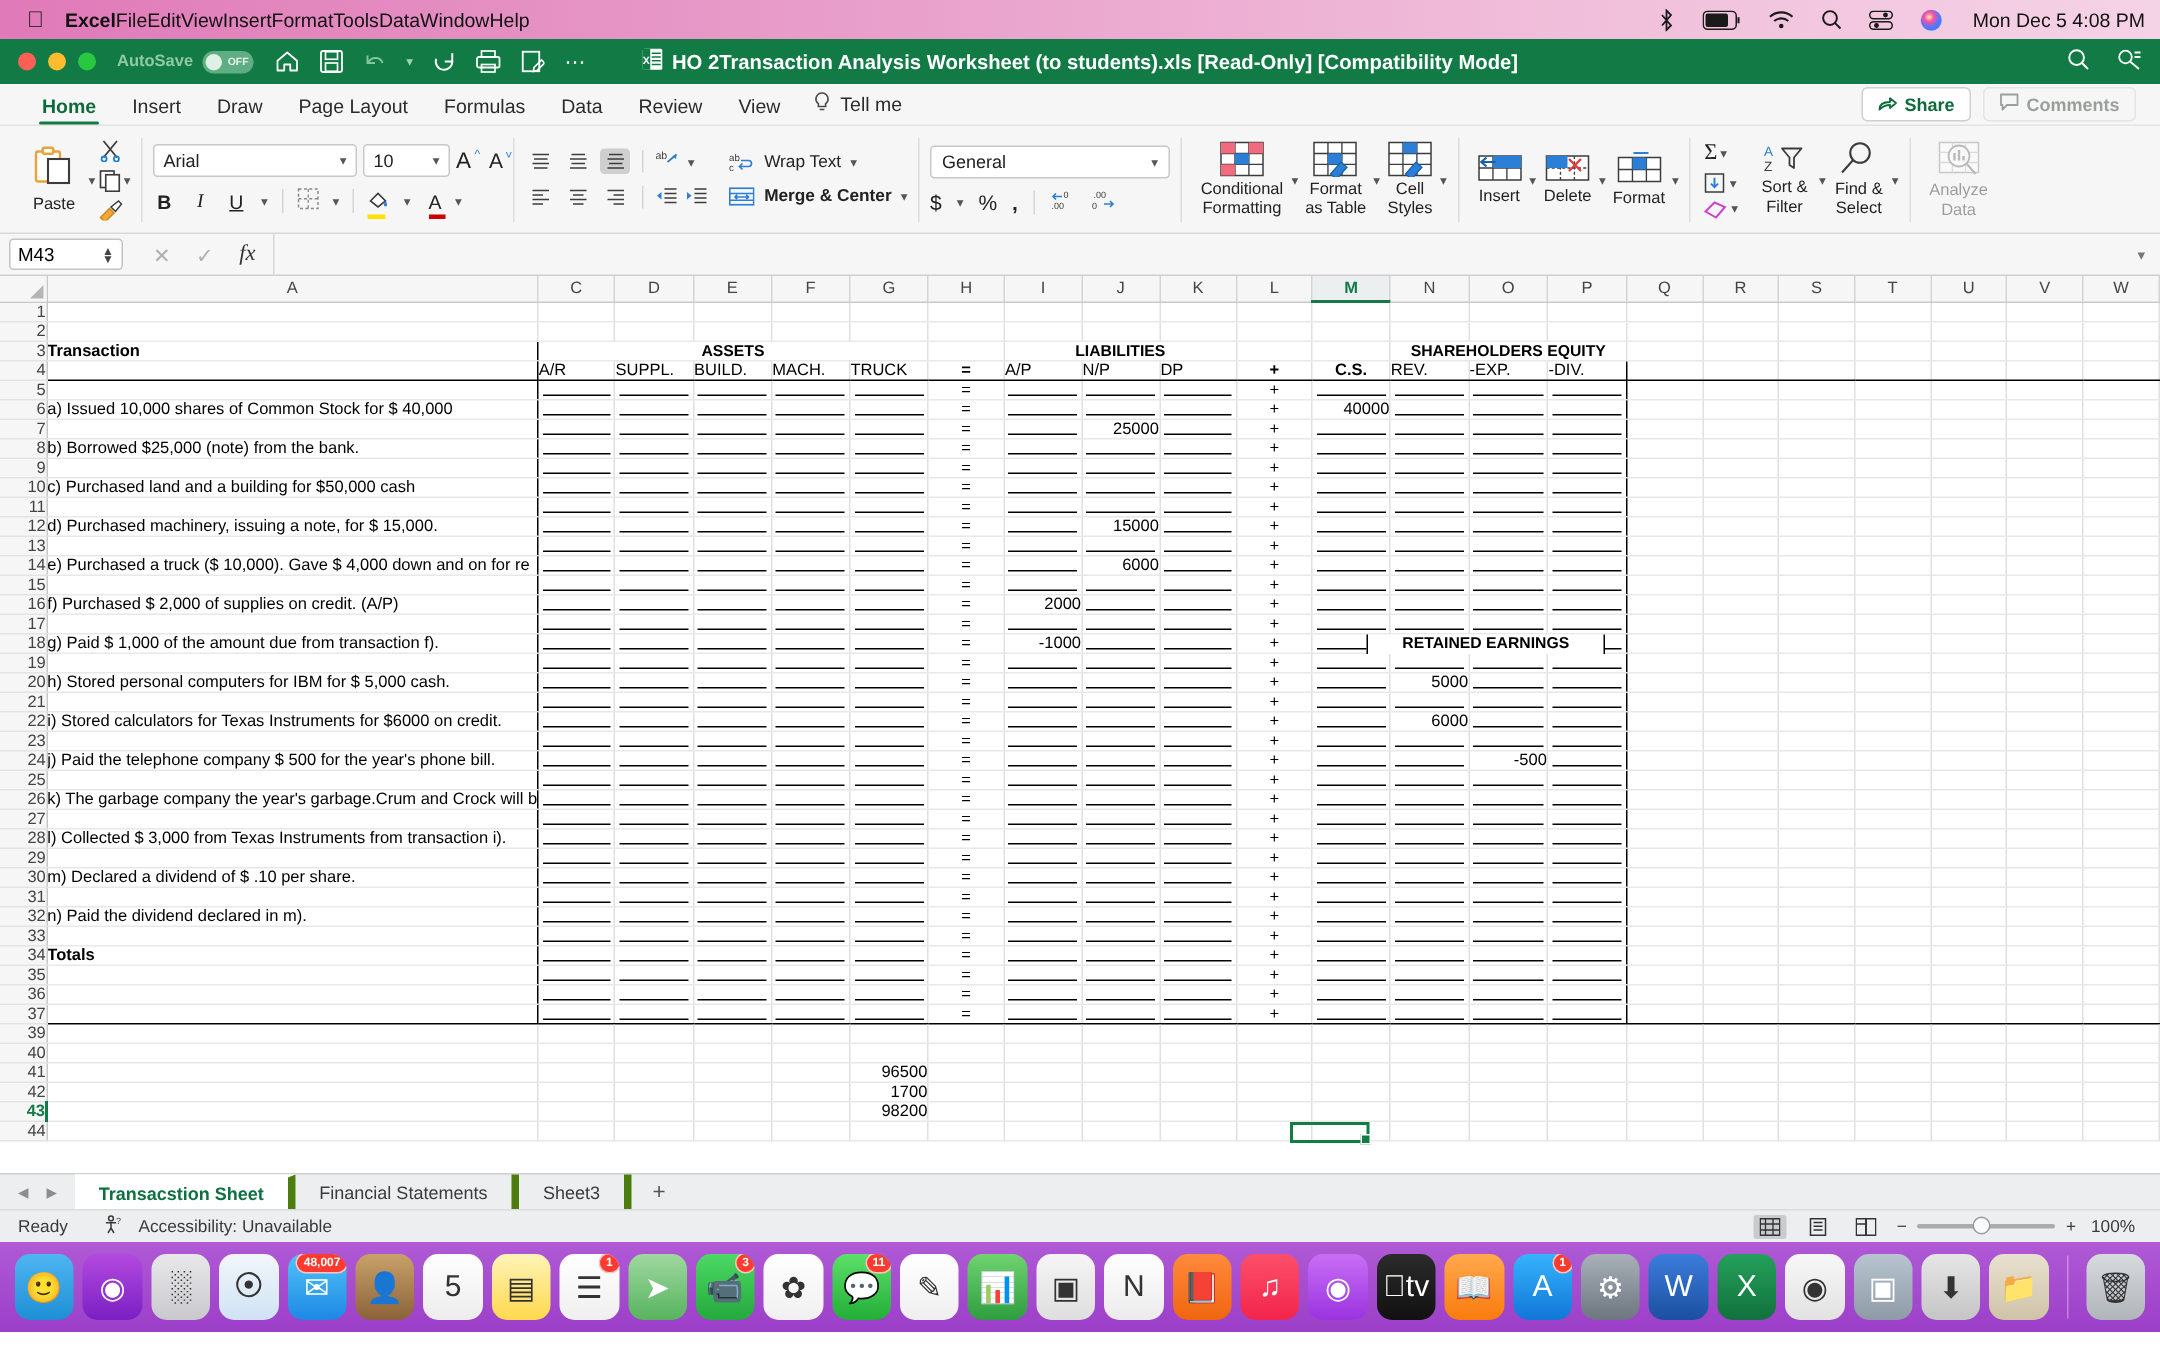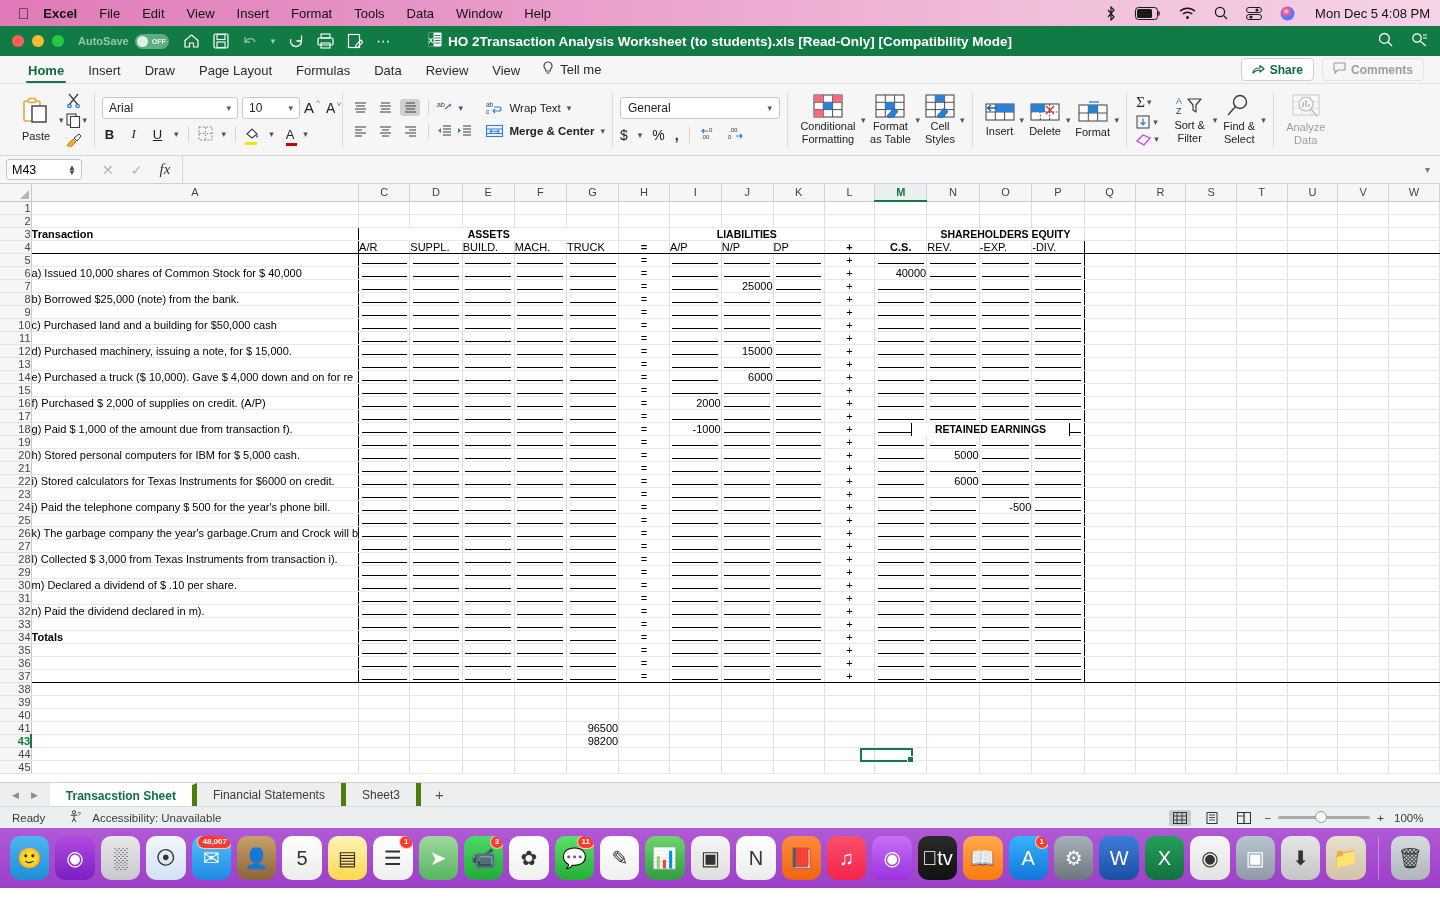--- a/index.html
+++ b/index.html
@@ -13,21 +13,21 @@
   
   .menubar {
     height: 26px;
     background: linear-gradient(90deg, #e07ab8 0%, #e79ac8 35%, #f0bcd9 70%, #f5d3e6 100%);
     display: flex; align-items: center;
     padding: 0 10px;
     font-size: 13px; color: #111;
     position: relative; z-index: 40;
   }
   .menubar .apple { font-size: 15px; margin: 0 14px 0 8px; line-height: 1; }
-  .menubar .mi { margin-right: 22px; white-space: nowrap; }
+  .menubar .mi { white-space: nowrap; }
   .menubar .mi.bold { font-weight: bold; }
   .menubar .spacer { flex: 1; }
   .menubar .si { margin-left: 18px; display: flex; align-items: center; }
   .menubar .clock { margin-left: 20px; font-size: 13px; white-space: nowrap; }
 
   
   .titlebar {
     height: 30px; background: #127b45;
     display: flex; align-items: center;
     padding: 0 12px; color: #fff; font-size: 13px;
@@ -2431,45 +2431,20 @@
           </td>
           <td class="cell bdr-b"></td>
           <td class="cell bdr-b"></td>
           <td class="cell bdr-b"></td>
           <td class="cell bdr-b"></td>
           <td class="cell bdr-b"></td>
           <td class="cell bdr-b"></td>
           <td class="cell bdr-b"></td>
         </tr>
         <tr>
-          <td class="rowh">38</td>
-          <td class="cell"></td>
-          <td class="cell"></td>
-          <td class="cell"></td>
-          <td class="cell"></td>
-          <td class="cell"></td>
-          <td class="cell"></td>
-          <td class="cell"></td>
-          <td class="cell"></td>
-          <td class="cell"></td>
-          <td class="cell"></td>
-          <td class="cell"></td>
-          <td class="cell"></td>
-          <td class="cell"></td>
-          <td class="cell"></td>
-          <td class="cell"></td>
-          <td class="cell"></td>
-          <td class="cell"></td>
-          <td class="cell"></td>
-          <td class="cell"></td>
-          <td class="cell"></td>
-          <td class="cell"></td>
-          <td class="cell"></td>
-        </tr>
-        <tr>
           <td class="rowh">39</td>
           <td class="cell"></td>
           <td class="cell"></td>
           <td class="cell"></td>
           <td class="cell"></td>
           <td class="cell"></td>
           <td class="cell"></td>
           <td class="cell"></td>
           <td class="cell"></td>
           <td class="cell"></td>
@@ -2531,20 +2506,45 @@
           <td class="cell"></td>
           <td class="cell"></td>
           <td class="cell"></td>
           <td class="cell"></td>
           <td class="cell"></td>
           <td class="cell"></td>
           <td class="cell"></td>
           <td class="cell"></td>
         </tr>
         <tr>
+          <td class="rowh">42</td>
+          <td class="cell"></td>
+          <td class="cell"></td>
+          <td class="cell"></td>
+          <td class="cell"></td>
+          <td class="cell"></td>
+          <td class="cell rgt">1700</td>
+          <td class="cell"></td>
+          <td class="cell"></td>
+          <td class="cell"></td>
+          <td class="cell"></td>
+          <td class="cell"></td>
+          <td class="cell"></td>
+          <td class="cell"></td>
+          <td class="cell"></td>
+          <td class="cell"></td>
+          <td class="cell"></td>
+          <td class="cell"></td>
+          <td class="cell"></td>
+          <td class="cell"></td>
+          <td class="cell"></td>
+          <td class="cell"></td>
+          <td class="cell"></td>
+        </tr>
+        <tr>
           <td class="rowh sel">43</td>
           <td class="cell"></td>
           <td class="cell"></td>
           <td class="cell"></td>
           <td class="cell"></td>
           <td class="cell"></td>
           <td class="cell rgt">98200</td>
           <td class="cell"></td>
           <td class="cell"></td>
           <td class="cell"></td>
@@ -2557,45 +2557,20 @@
           <td class="cell"></td>
           <td class="cell"></td>
           <td class="cell"></td>
           <td class="cell"></td>
           <td class="cell"></td>
           <td class="cell"></td>
           <td class="cell"></td>
         </tr>
         <tr>
           <td class="rowh">44</td>
-          <td class="cell"></td>
-          <td class="cell"></td>
-          <td class="cell"></td>
-          <td class="cell"></td>
-          <td class="cell"></td>
-          <td class="cell"></td>
-          <td class="cell"></td>
-          <td class="cell"></td>
-          <td class="cell"></td>
-          <td class="cell"></td>
-          <td class="cell"></td>
-          <td class="cell"></td>
-          <td class="cell"></td>
-          <td class="cell"></td>
-          <td class="cell"></td>
-          <td class="cell"></td>
-          <td class="cell"></td>
-          <td class="cell"></td>
-          <td class="cell"></td>
-          <td class="cell"></td>
-          <td class="cell"></td>
-          <td class="cell"></td>
-        </tr>
-        <tr>
-          <td class="rowh">45</td>
           <td class="cell"></td>
           <td class="cell"></td>
           <td class="cell"></td>
           <td class="cell"></td>
           <td class="cell"></td>
           <td class="cell"></td>
           <td class="cell"></td>
           <td class="cell"></td>
           <td class="cell"></td>
           <td class="cell"></td>

